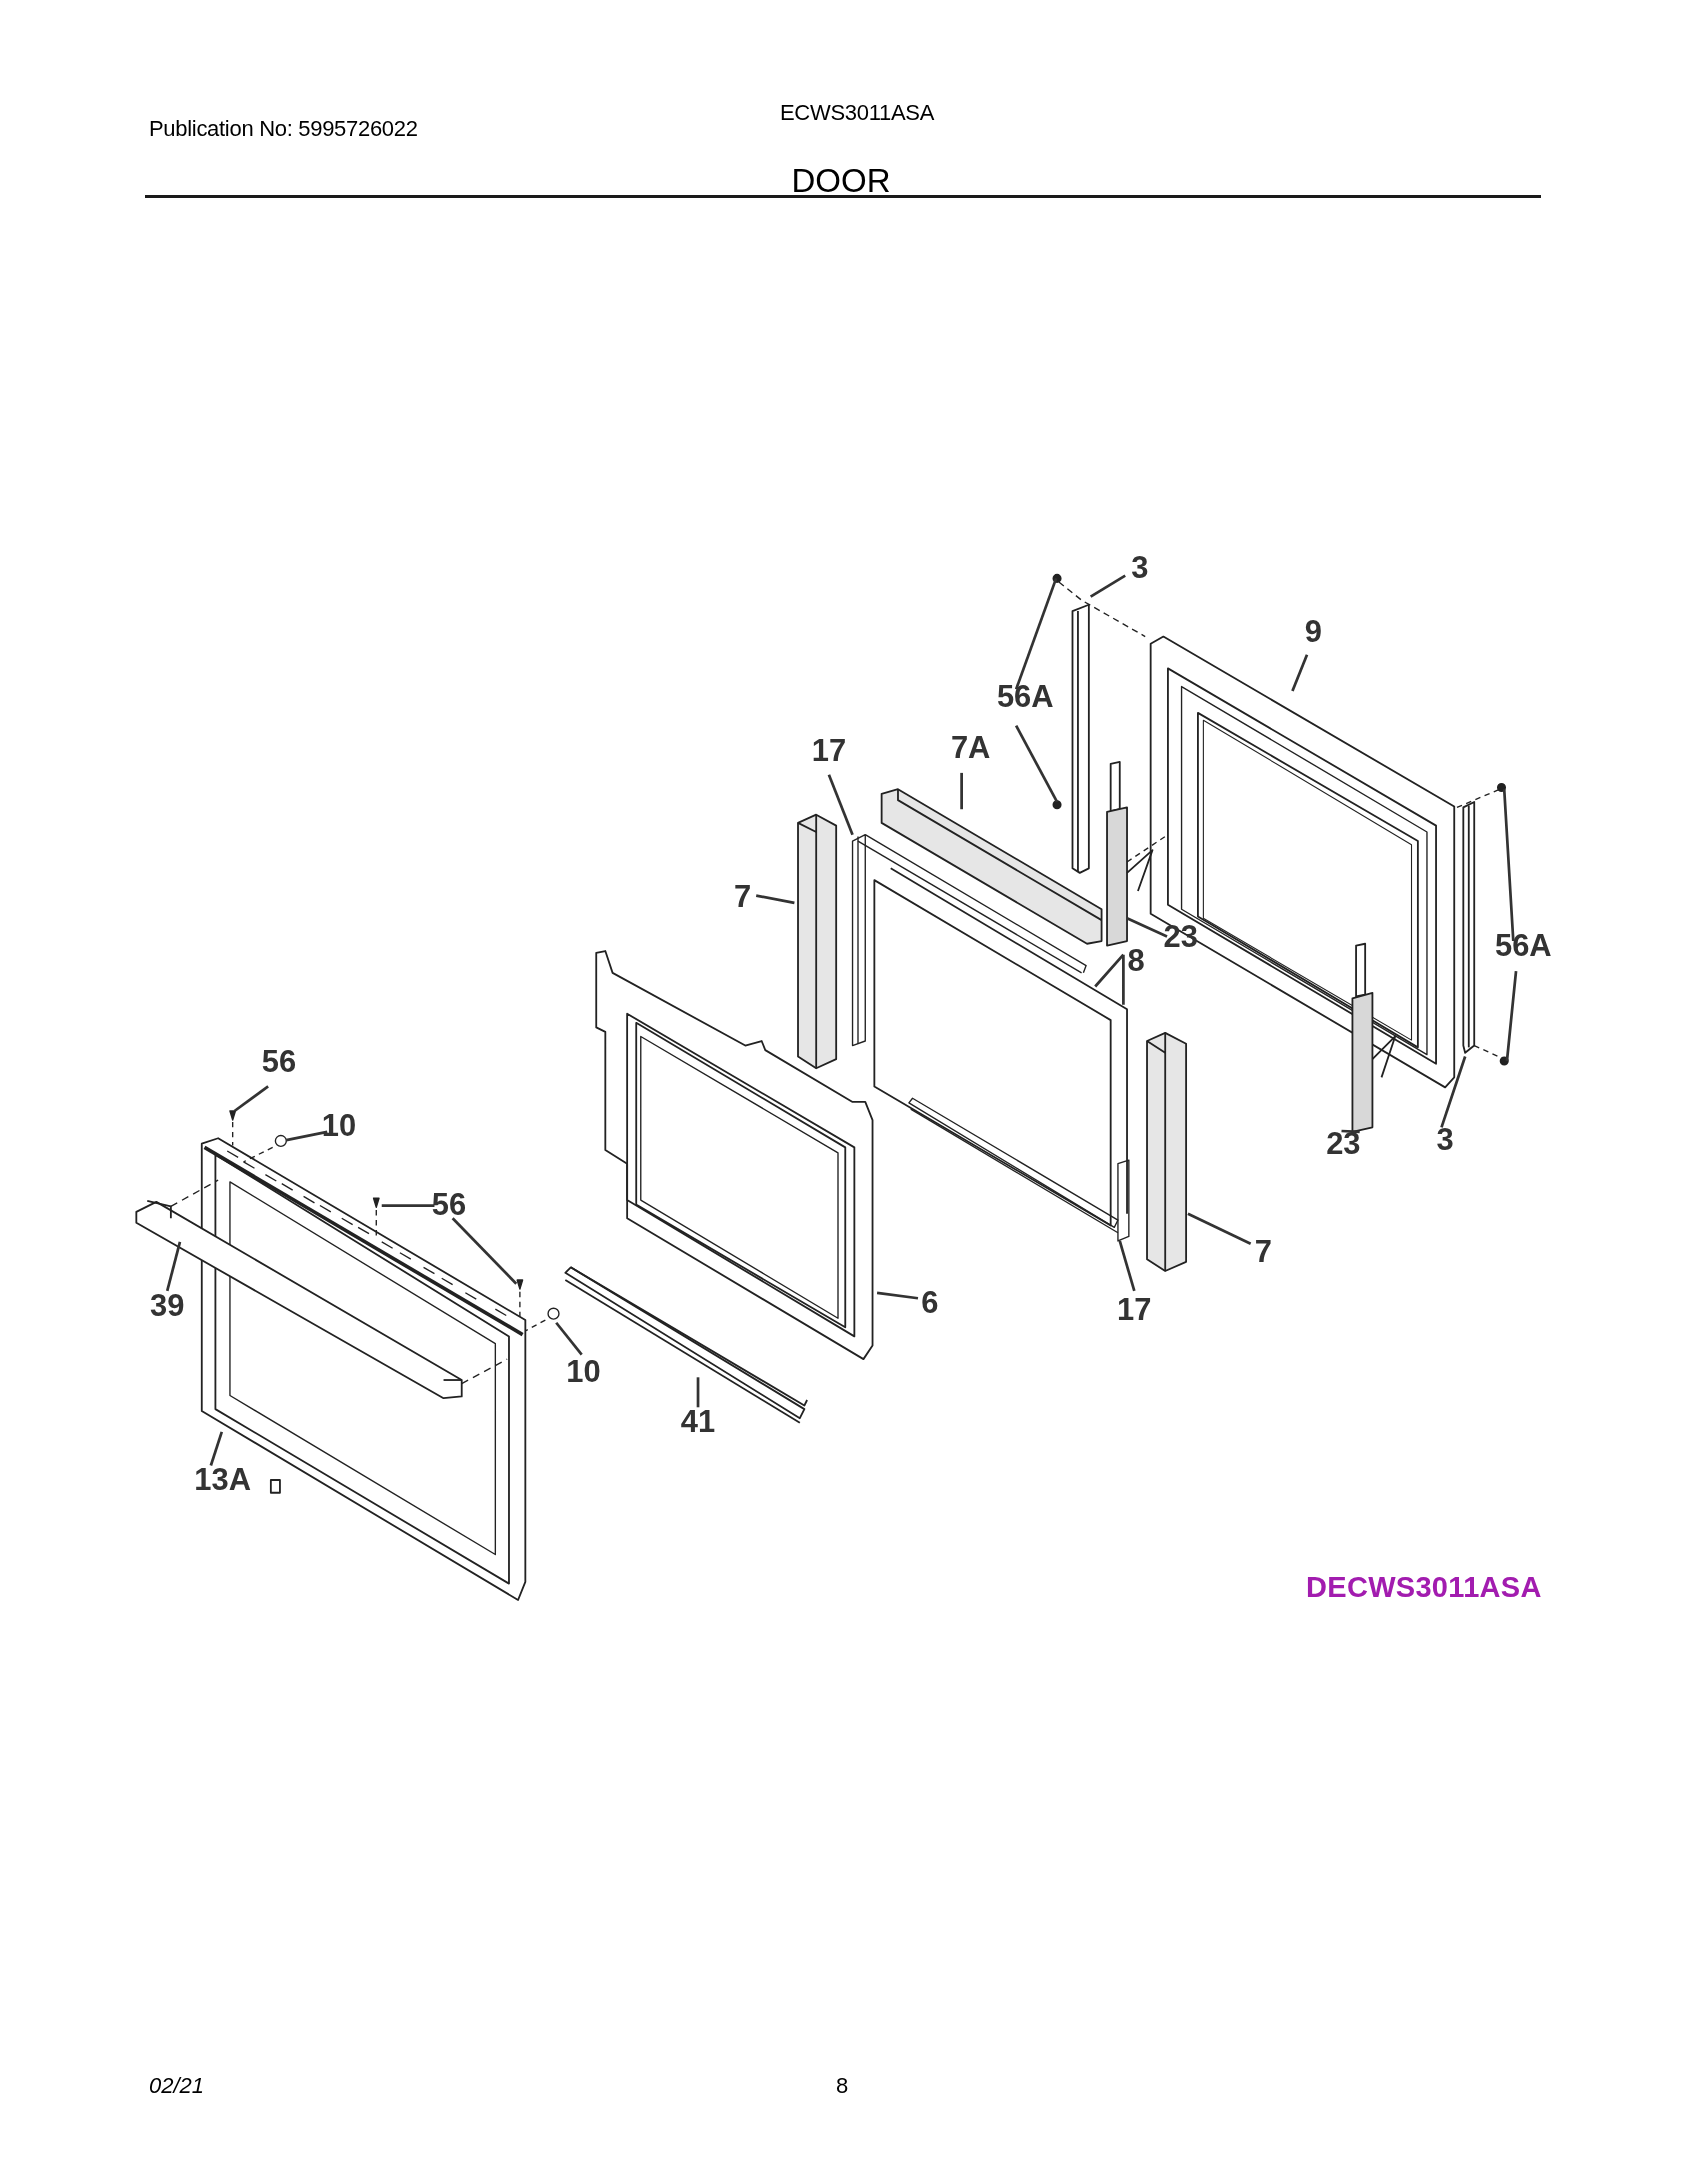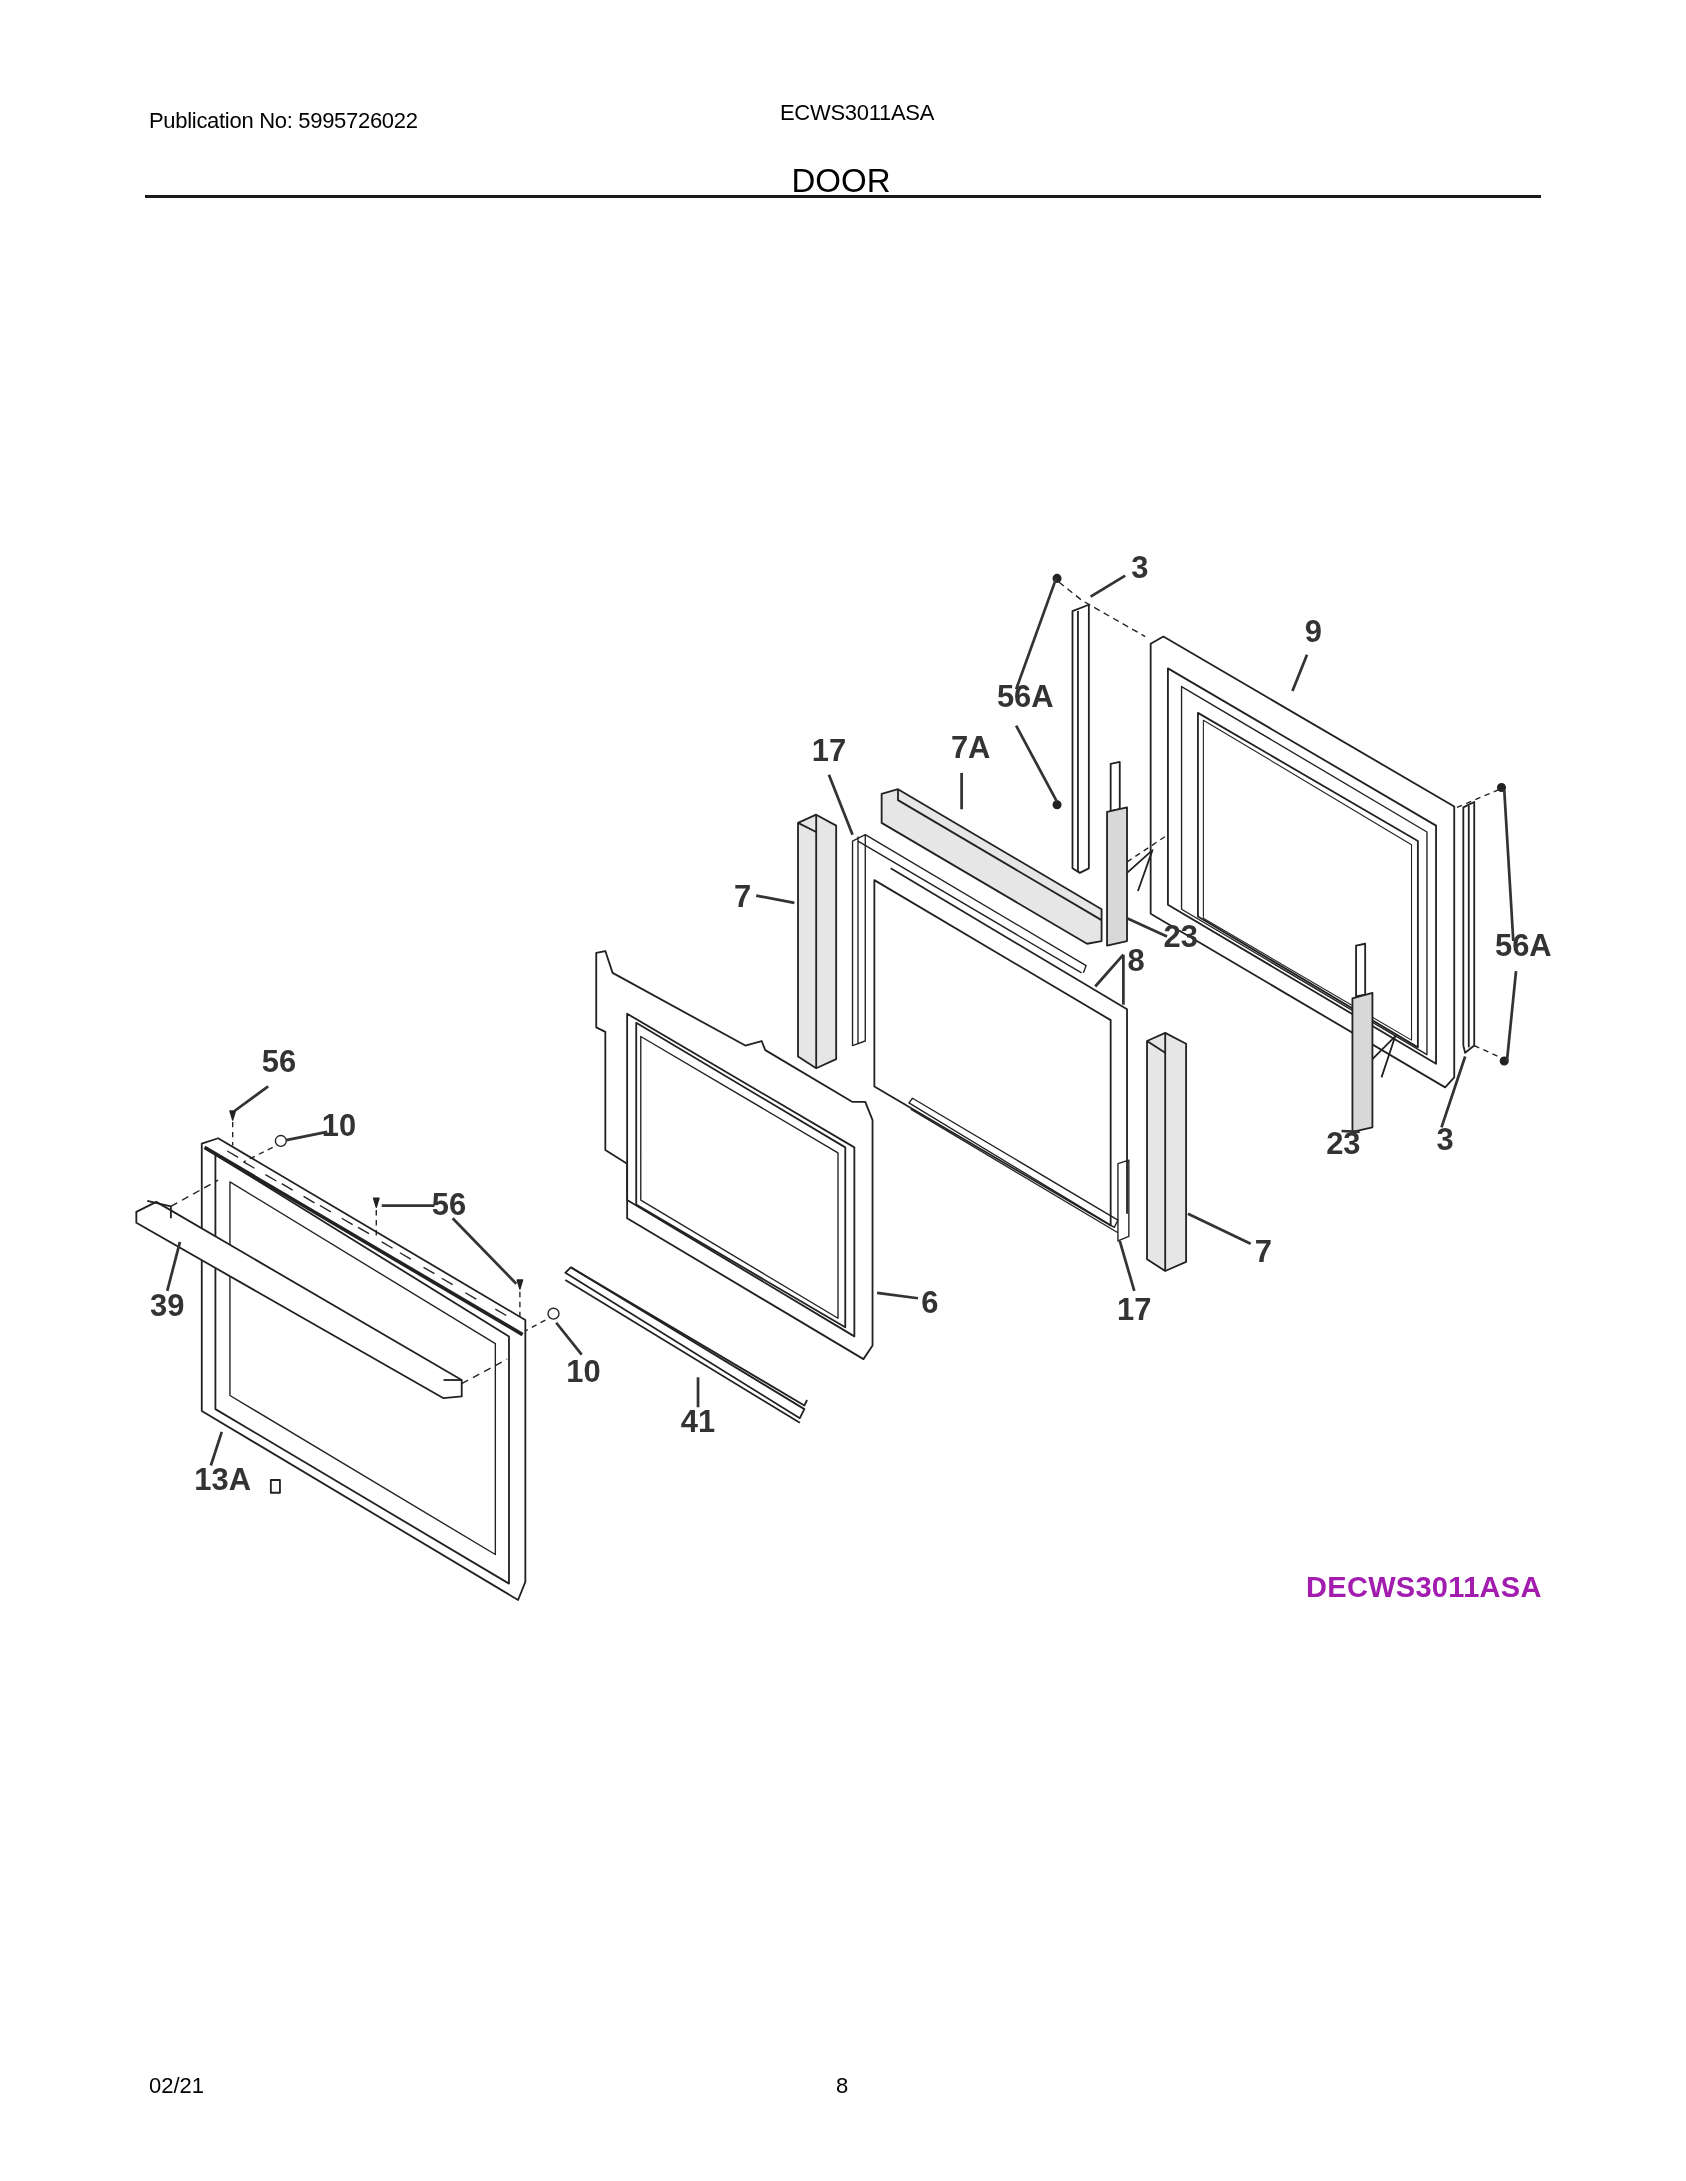--- a/index.html
+++ b/index.html
@@ -9,21 +9,21 @@
   .title { position: absolute; font-size: 33px; font-weight: normal; transform: translateX(-50%); }
   .rule { position: absolute; left: 145px; top: 195px; width: 1396px; height: 2.7px; background: #1a1a1a; }
   .footer { position: absolute; font-size: 22px; }
   .diagram-id { position: absolute; font-size: 29px; font-weight: bold; color: #a21caf; letter-spacing: 0.3px; }
   svg.diagram { position: absolute; left: 0; top: 0; }
   .lbl { font-family: "Liberation Sans", sans-serif; font-weight: bold; font-size: 34px; fill: #333; }
 </style>
 </head>
 <body>
 
-<div class="hdr" style="left:149px; top:108px;">Publication No: 5995726022</div>
+<div class="hdr" style="left:149px; top:116px;">Publication No: 5995726022</div>
 <div class="hdr" style="left:752px; top:100px;margin-left:28px;">ECWS3011ASA</div>
 <div class="title" style="left:841px; top:162px;">DOOR</div>
 <div class="rule"></div>
 
 <svg class="diagram" width="1686" height="2182" viewBox="0 0 1855 2400" xmlns="http://www.w3.org/2000/svg">
   <g fill="none" stroke="#222" stroke-width="2" stroke-linejoin="round">
 
     <g>
       <path d="M222 1258 L240 1252 L578 1452 L578 1740 L570 1760 L222 1552 Z"></path>
       <path d="M237 1270 L237 1550 L560 1742 L560 1470 Z"></path>
@@ -191,15 +191,15 @@
     <text class="lbl" x="1023" y="1444" text-anchor="middle">6</text>
     <text class="lbl" x="1248" y="1452" text-anchor="middle">17</text>
     <text class="lbl" x="642" y="1520" text-anchor="middle">10</text>
     <text class="lbl" x="768" y="1575" text-anchor="middle">41</text>
     <text class="lbl" x="245" y="1639" text-anchor="middle">13A</text>
   </g>
 </svg>
 
 <div class="diagram-id" style="left:1306px; top:1571px;">DECWS3011ASA</div>
 
-<div class="footer" style="left:149px; top:2073px;">02/21</div>
+<div class="footer" style="left:149px; top:2073px;font-style:italic;">02/21</div>
 <div class="footer" style="left:836px; top:2073px;">8</div>
 
 
 </body></html>

